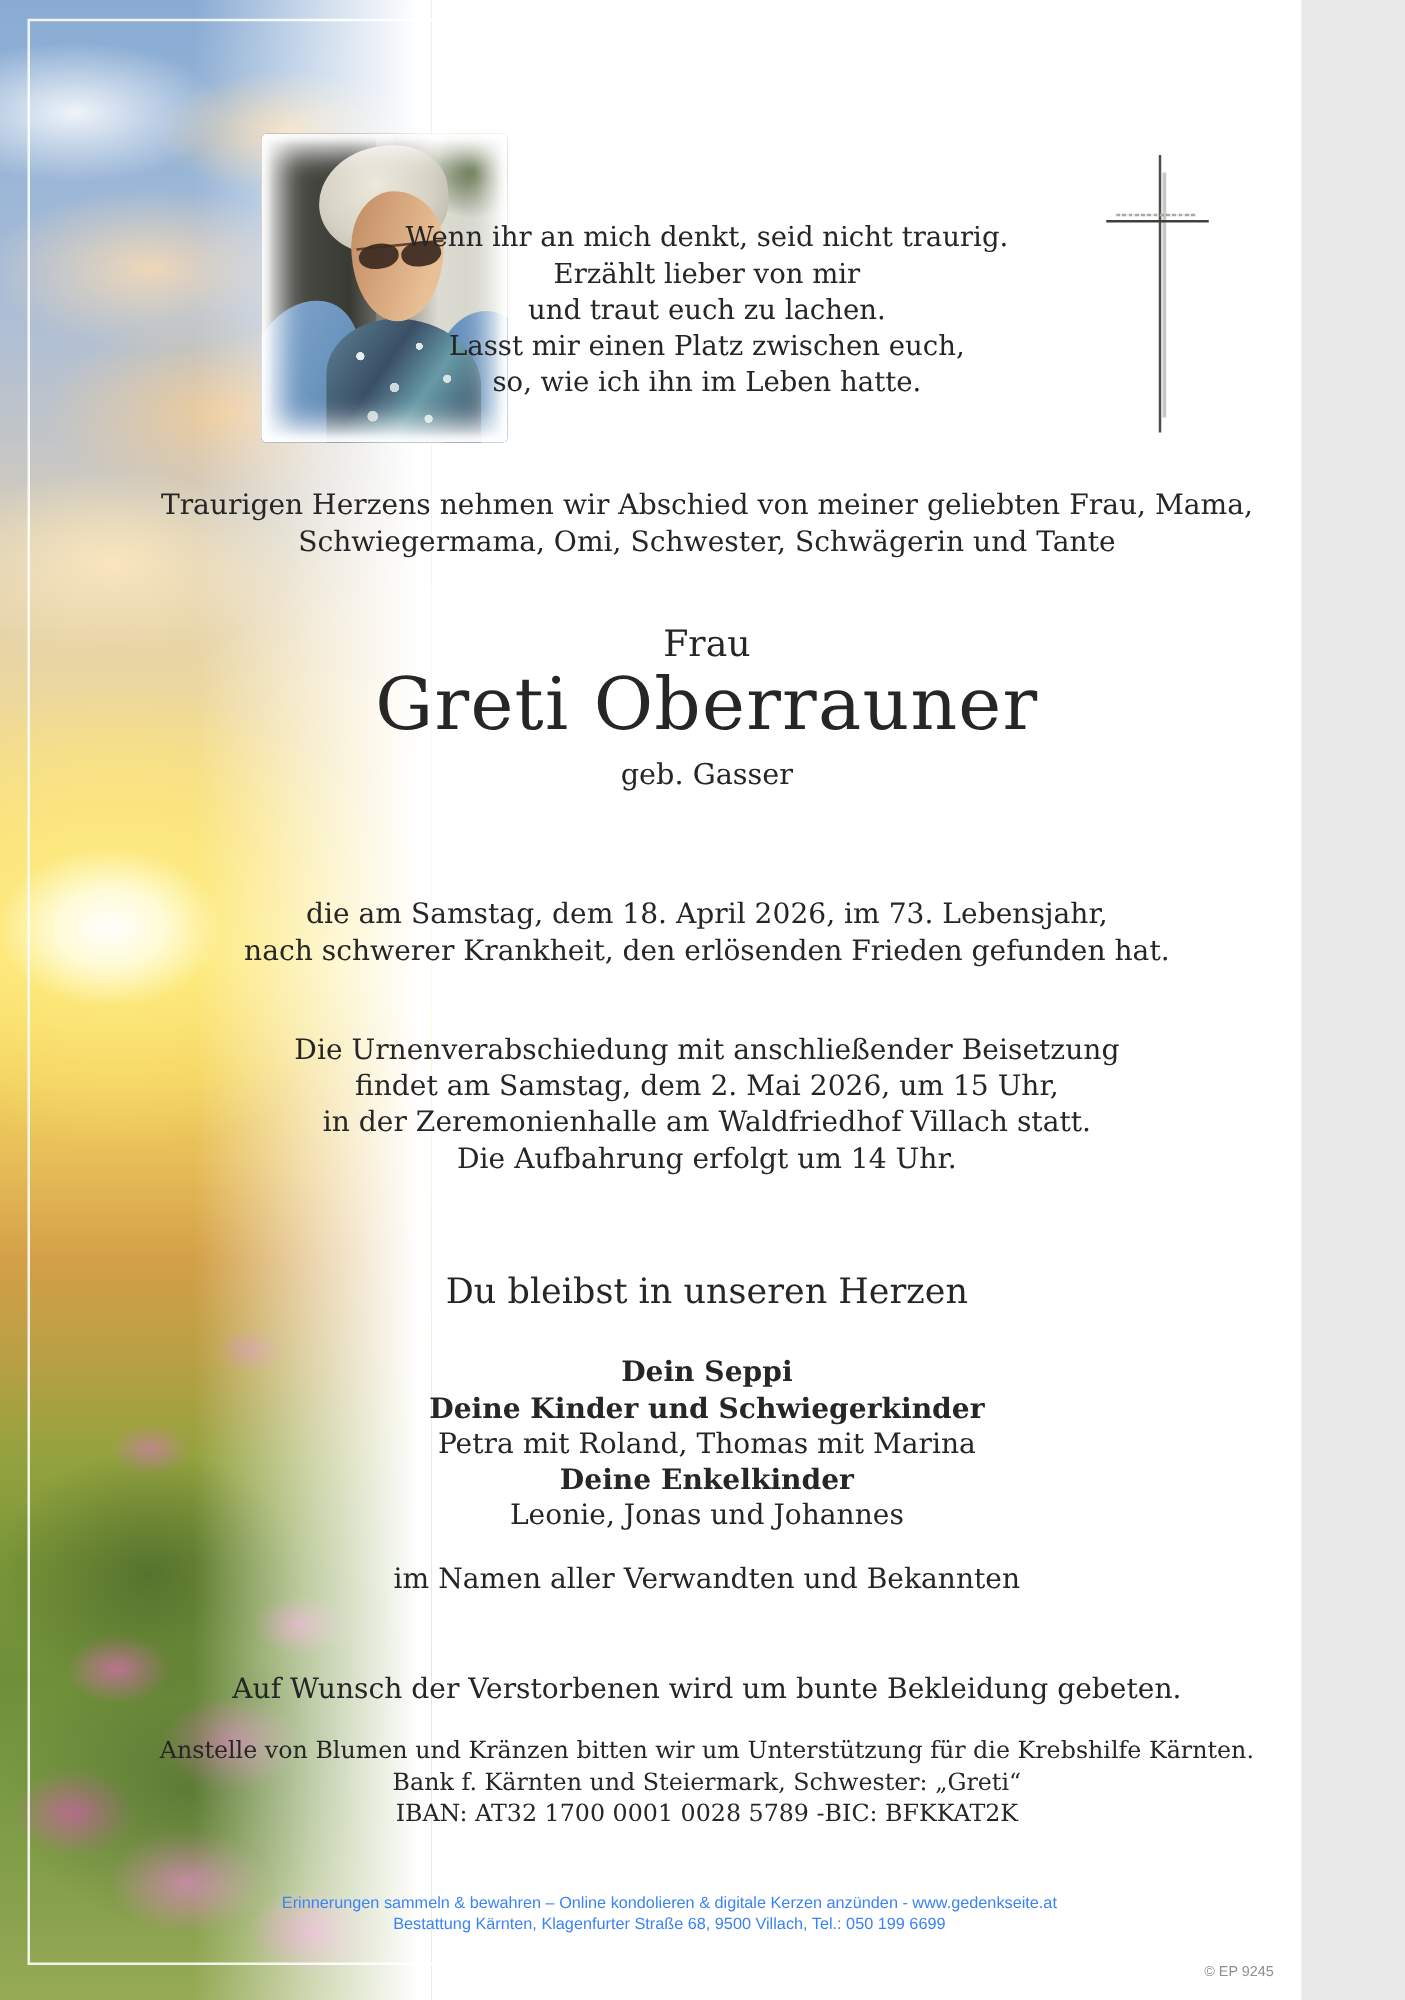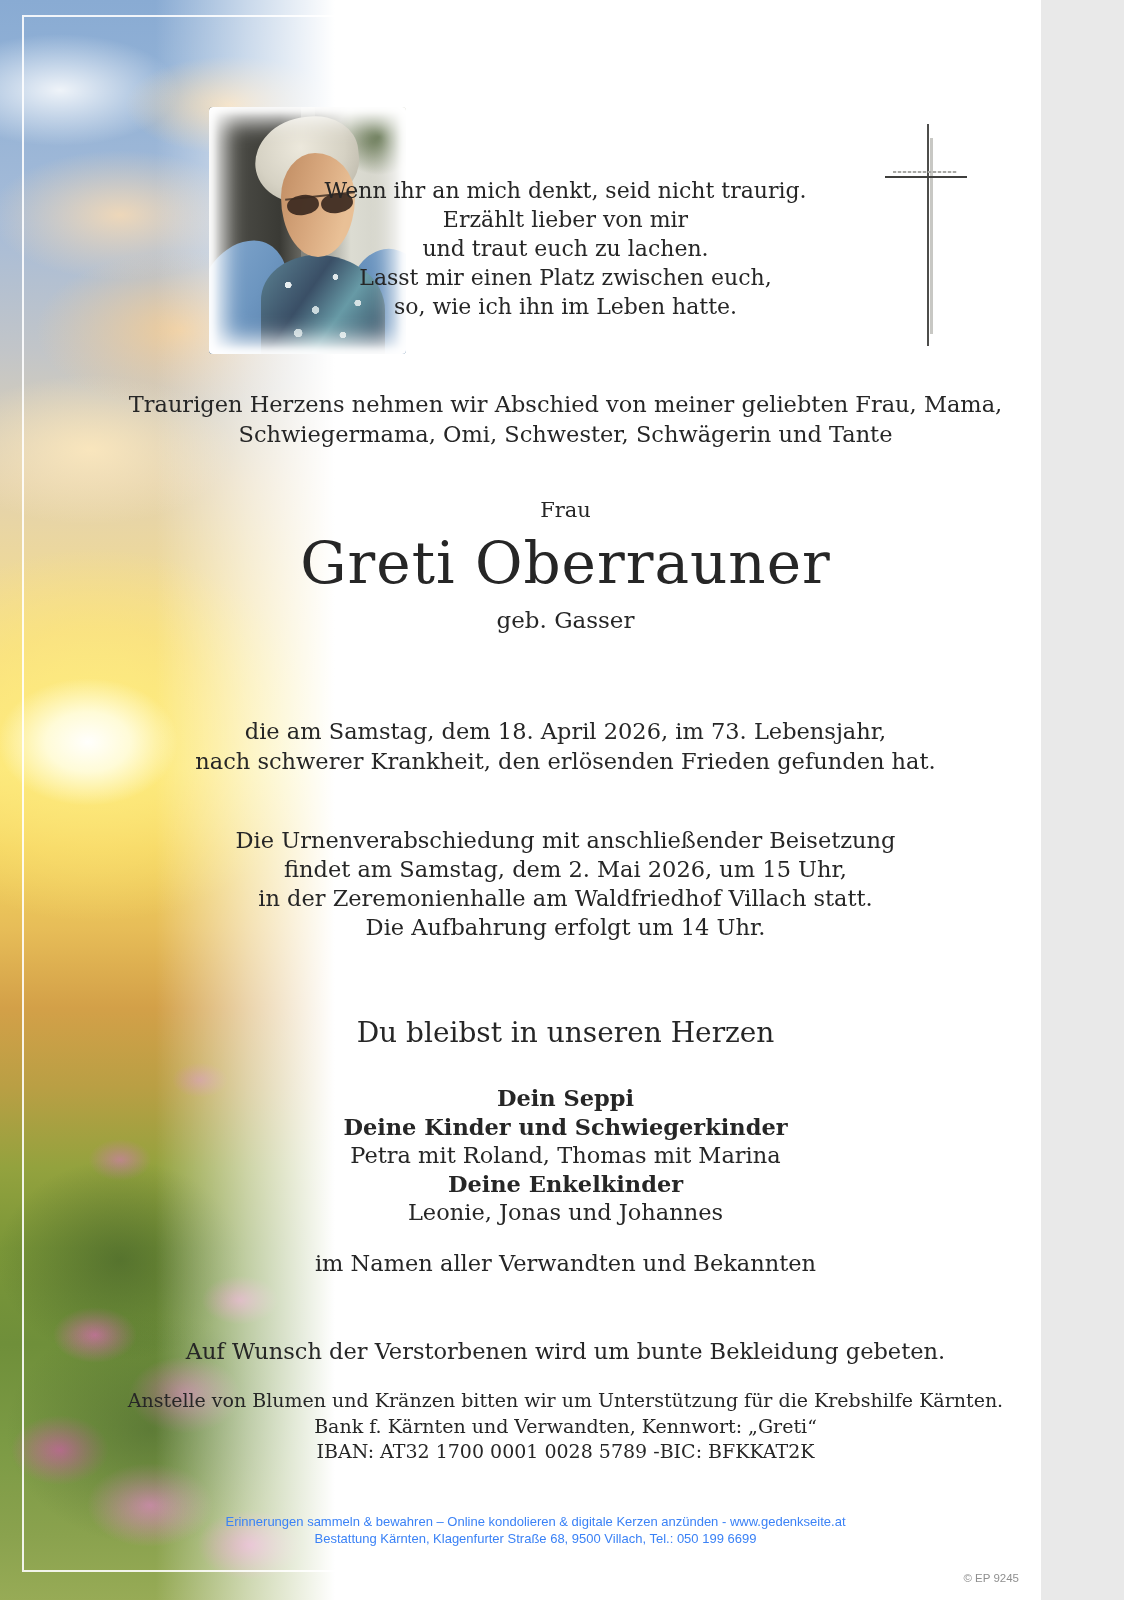--- a/index.html
+++ b/index.html
@@ -90,21 +90,21 @@
   .cross .v-light{position:absolute;left:49px;top:14px;width:3px;height:196px;background:#c8c8c4;}
   .cross .v-dark{position:absolute;left:46px;top:0;width:2px;height:222px;background:#4d4d4b;}
   .cross .h-light{position:absolute;left:12px;top:47px;width:64px;height:2px;
     background:repeating-linear-gradient(90deg,#a8a8a4 0 3px, rgba(168,168,164,0.25) 3px 5px);}
   .cross .h-dark{position:absolute;left:4px;top:52px;width:82px;height:2px;background:#3f3f3d;}
   
   .content{position:absolute;left:110px;top:0;right:20px;height:100%;}
   .tblock{position:absolute;left:0;right:0;text-align:center;}
   .poem{top:176px;font-size:22px;line-height:29px;}
   .farewell{top:389px;font-size:22.5px;line-height:30px;}
-  .salutation{top:498px;font-size:21px;}
+  .salutation{top:498px;font-size:29px;}
   .deceased-name{top:530px;font-size:58px;line-height:1.15;letter-spacing:1px;}
   .maiden{top:607px;font-size:23px;}
   .death{top:716px;font-size:22.5px;line-height:30px;}
   .funeral{top:826px;font-size:22.5px;line-height:29px;}
   .herzen{top:1016px;font-size:28px;}
   .mourners{top:1084px;font-size:22.5px;line-height:28.5px;}
   .mourners .strong{font-weight:bold;}
   .on-behalf{top:1250px;font-size:22.5px;}
   .clothing{top:1338px;font-size:22.5px;}
   .donation{top:1388px;font-size:19px;line-height:25.5px;}
@@ -182,21 +182,21 @@
       <div class="strong">Deine Enkelkinder</div>
       <div>Leonie, Jonas und Johannes</div>
     </div>
 
     <div class="tblock on-behalf">im Namen aller Verwandten und Bekannten</div>
 
     <div class="tblock clothing">Auf Wunsch der Verstorbenen wird um bunte Bekleidung gebeten.</div>
 
     <div class="tblock donation">
       <div>Anstelle von Blumen und Kränzen bitten wir um Unterstützung für die Krebshilfe Kärnten.</div>
-      <div>Bank f. Kärnten und Verwandten, Kennwort: „Greti“</div>
+      <div>Bank f. Kärnten und Steiermark, Schwester: „Greti“</div>
       <div>IBAN: AT32 1700 0001 0028 5789 -BIC: BFKKAT2K</div>
     </div>
 
   </div>
 
   <div class="footer">
     <div>Erinnerungen sammeln &amp; bewahren – Online kondolieren &amp; digitale Kerzen anzünden - www.gedenkseite.at</div>
     <div>Bestattung Kärnten, Klagenfurter Straße 68, 9500 Villach, Tel.: 050 199 6699</div>
   </div>
 

